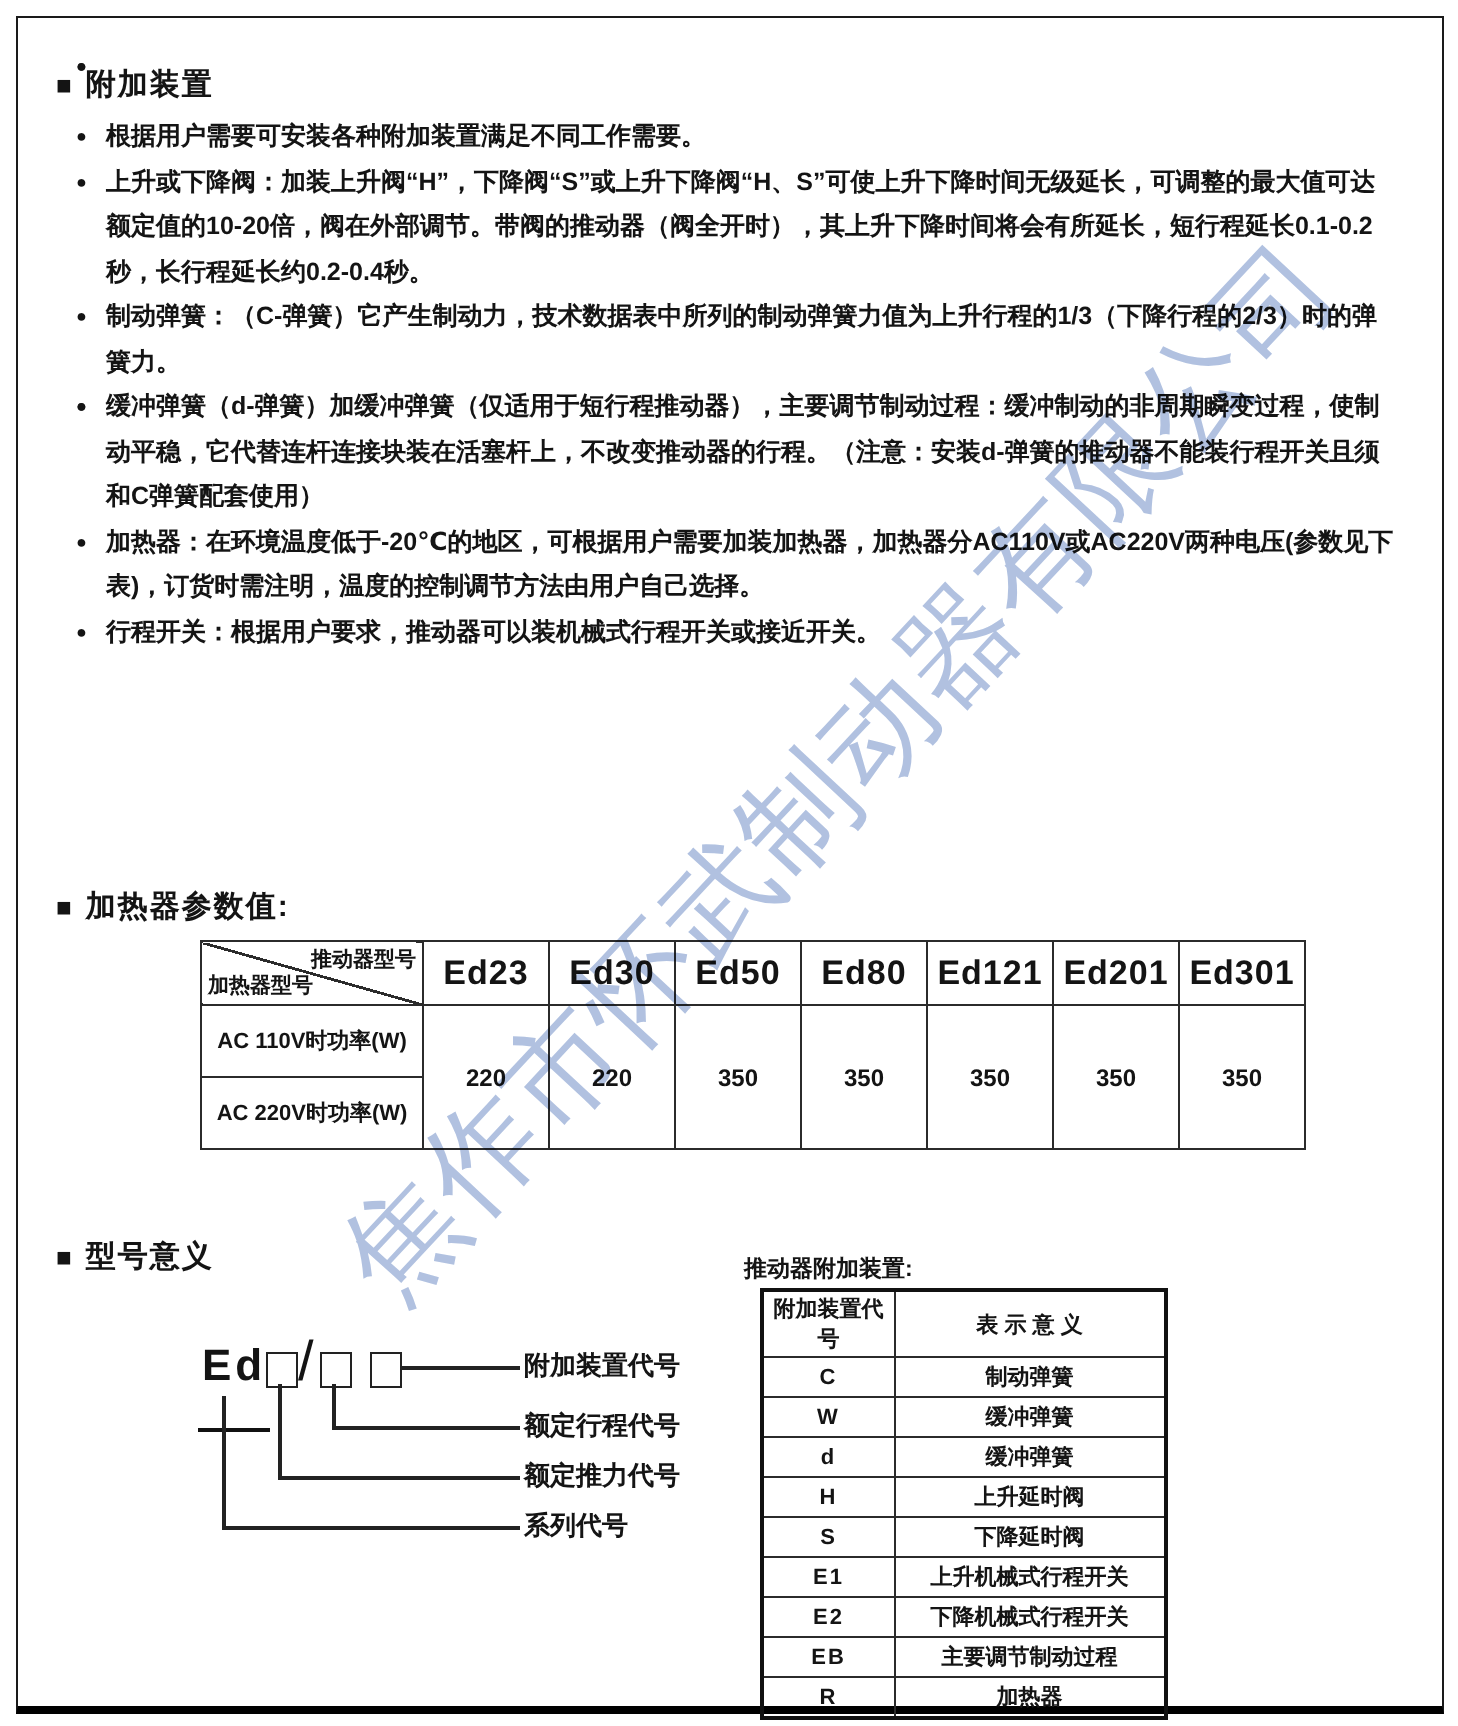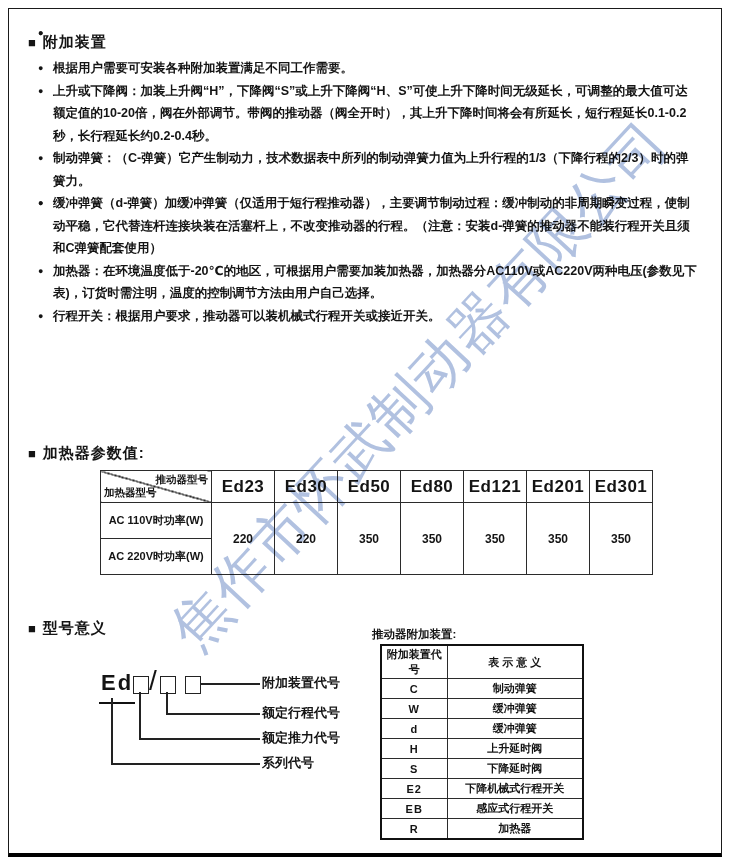--- a/index.html
+++ b/index.html
@@ -46,21 +46,21 @@
       transparent calc(50% - 0.7px), #2b2b2b calc(50% - 0.7px),
       #2b2b2b calc(50% + 0.7px), transparent calc(50% + 0.7px));
     margin-top:13px;
   }
   .corner .c-top{position:absolute;top:2px;right:3px;font-size:10.5px;}
   .corner .c-bot{position:absolute;bottom:2px;left:3px;font-size:10.5px;}
   
   .diagram{position:absolute;left:95px;top:668px;width:330px;height:115px;}
   .ed{
     position:absolute;left:4px;top:2px;font-size:22px;font-weight:700;
-    letter-spacing:2px;border-bottom:2px solid #111;padding:0 2px 6px 2px;
+    letter-spacing:2px;border-bottom:2px solid #111;padding:0 2px 18px 2px;
   }
   .code-box{position:absolute;width:14px;height:16px;border:1.5px solid #222;top:8px;}
   .box1{left:38px;} .box2{left:65px;} .box3{left:90px;}
   .slash{position:absolute;left:54px;top:-3px;font-size:28px;font-weight:400;}
   .dline{position:absolute;background:#222;}
   .dlabel{position:absolute;left:167px;font-size:13px;font-weight:700;line-height:16px;white-space:nowrap;}
   
   .acc-caption{position:absolute;left:372px;top:627px;font-size:11.5px;font-weight:700;}
   .acc-table{
     position:absolute;left:380px;top:644px;border-collapse:collapse;
@@ -228,26 +228,30 @@
   </tr>
   <tr>
     <td class="code">H</td>
     <td>上升延时阀</td>
   </tr>
   <tr>
     <td class="code">S</td>
     <td>下降延时阀</td>
   </tr>
   <tr>
+    <td class="code">E1</td>
+    <td>上升机械式行程开关</td>
+  </tr>
+  <tr>
     <td class="code">E2</td>
     <td>下降机械式行程开关</td>
   </tr>
   <tr>
     <td class="code">EB</td>
-    <td>感应式行程开关</td>
+    <td>主要调节制动过程</td>
   </tr>
   <tr>
     <td class="code">R</td>
     <td>加热器</td>
   </tr>
 </tbody>
   </table>
 
 <div class="watermark">焦作市怀武制动器有限公司</div>
 

